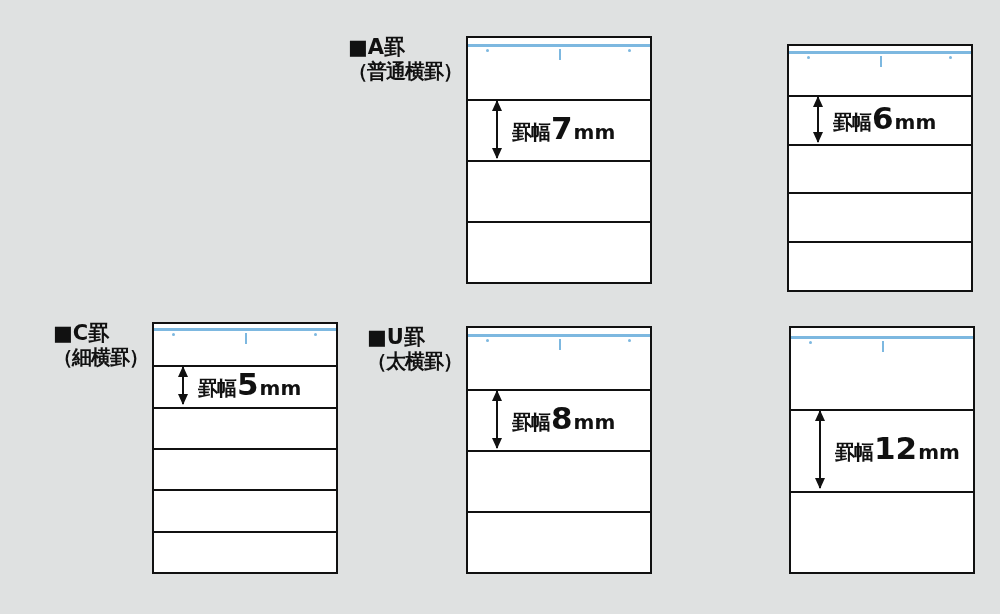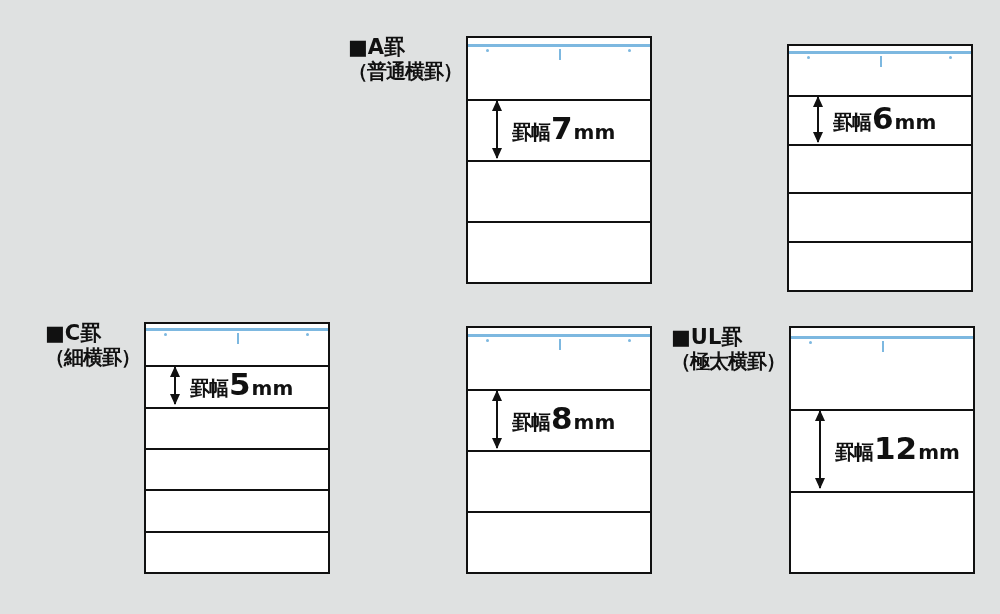--- a/index.html
+++ b/index.html
@@ -206,21 +206,21 @@
           <div class="dim-head down"></div>
         </div>
       </div>
     <div class="dim-caption" style="left: 46px; top: 55.5px;">
       <span class="cap-word">罫幅</span>
       <span class="cap-num">6</span>
       <span class="cap-unit">mm</span>
     </div>
   </div>
 
-  <div class="ruling-block" id="block-2" style="left:144px; top:322px; width:186px; height:224px;">
+  <div class="ruling-block" id="block-2" style="left:152px; top:322px; width:186px; height:224px;">
     <div class="ruling-label">
       <span class="lbl-main">■C罫</span>
       <span class="lbl-sub">（細横罫）</span>
     </div>
     <div class="ruling-page" style="width:186px; height:252px;">
         <div class="blue-line" style="top: 4px; background: rgb(125, 184, 224);"></div>
         <div class="blue-tick dot" style="left: 18px; top: 9px; background: rgb(125, 184, 224);"></div>
         <div class="blue-tick bar" style="left: 91px; top: 9px; background: rgb(125, 184, 224);"></div>
         <div class="blue-tick dot" style="left: 160px; top: 9px; background: rgb(125, 184, 224);"></div>
         <div class="rule-line" style="top: 41px; background: rgb(17, 17, 17);"></div>
@@ -235,20 +235,24 @@
         </div>
       </div>
     <div class="dim-caption" style="left: 46px; top: 43.5px;">
       <span class="cap-word">罫幅</span>
       <span class="cap-num">5</span>
       <span class="cap-unit">mm</span>
     </div>
   </div>
 
   <div class="ruling-block" id="block-3" style="left:466px; top:326px; width:186px; height:248px;">
+    <div class="ruling-label">
+      <span class="lbl-main">■U罫</span>
+      <span class="lbl-sub">（太横罫）</span>
+    </div>
     <div class="ruling-page" style="width:186px; height:248px;">
         <div class="blue-line" style="top: 6px; background: rgb(125, 184, 224);"></div>
         <div class="blue-tick dot" style="left: 18px; top: 11px; background: rgb(125, 184, 224);"></div>
         <div class="blue-tick bar" style="left: 91px; top: 11px; background: rgb(125, 184, 224);"></div>
         <div class="blue-tick dot" style="left: 160px; top: 11px; background: rgb(125, 184, 224);"></div>
         <div class="rule-line" style="top: 61px; background: rgb(17, 17, 17);"></div>
         <div class="rule-line" style="top: 122px; background: rgb(17, 17, 17);"></div>
         <div class="rule-line" style="top: 183px; background: rgb(17, 17, 17);"></div>
         <div class="dim" style="left: 22px; top: 63px; width: 14px; height: 57px;">
           <div class="dim-shaft"></div>
@@ -257,24 +261,20 @@
         </div>
       </div>
     <div class="dim-caption" style="left: 46px; top: 73.5px;">
       <span class="cap-word">罫幅</span>
       <span class="cap-num">8</span>
       <span class="cap-unit">mm</span>
     </div>
   </div>
 
   <div class="ruling-block" id="block-4" style="left:789px; top:326px; width:186px; height:248px;">
-    <div class="ruling-label">
-      <span class="lbl-main">■UL罫</span>
-      <span class="lbl-sub">（極太横罫）</span>
-    </div>
     <div class="ruling-page" style="width:186px; height:248px;">
         <div class="blue-line" style="top: 8px; background: rgb(125, 184, 224);"></div>
         <div class="blue-tick dot" style="left: 18px; top: 13px; background: rgb(125, 184, 224);"></div>
         <div class="blue-tick bar" style="left: 91px; top: 13px; background: rgb(125, 184, 224);"></div>
         <div class="rule-line" style="top: 81px; background: rgb(17, 17, 17);"></div>
         <div class="rule-line" style="top: 163px; background: rgb(17, 17, 17);"></div>
         <div class="dim" style="left: 22px; top: 83px; width: 14px; height: 77px;">
           <div class="dim-shaft"></div>
           <div class="dim-head up"></div>
           <div class="dim-head down"></div>

